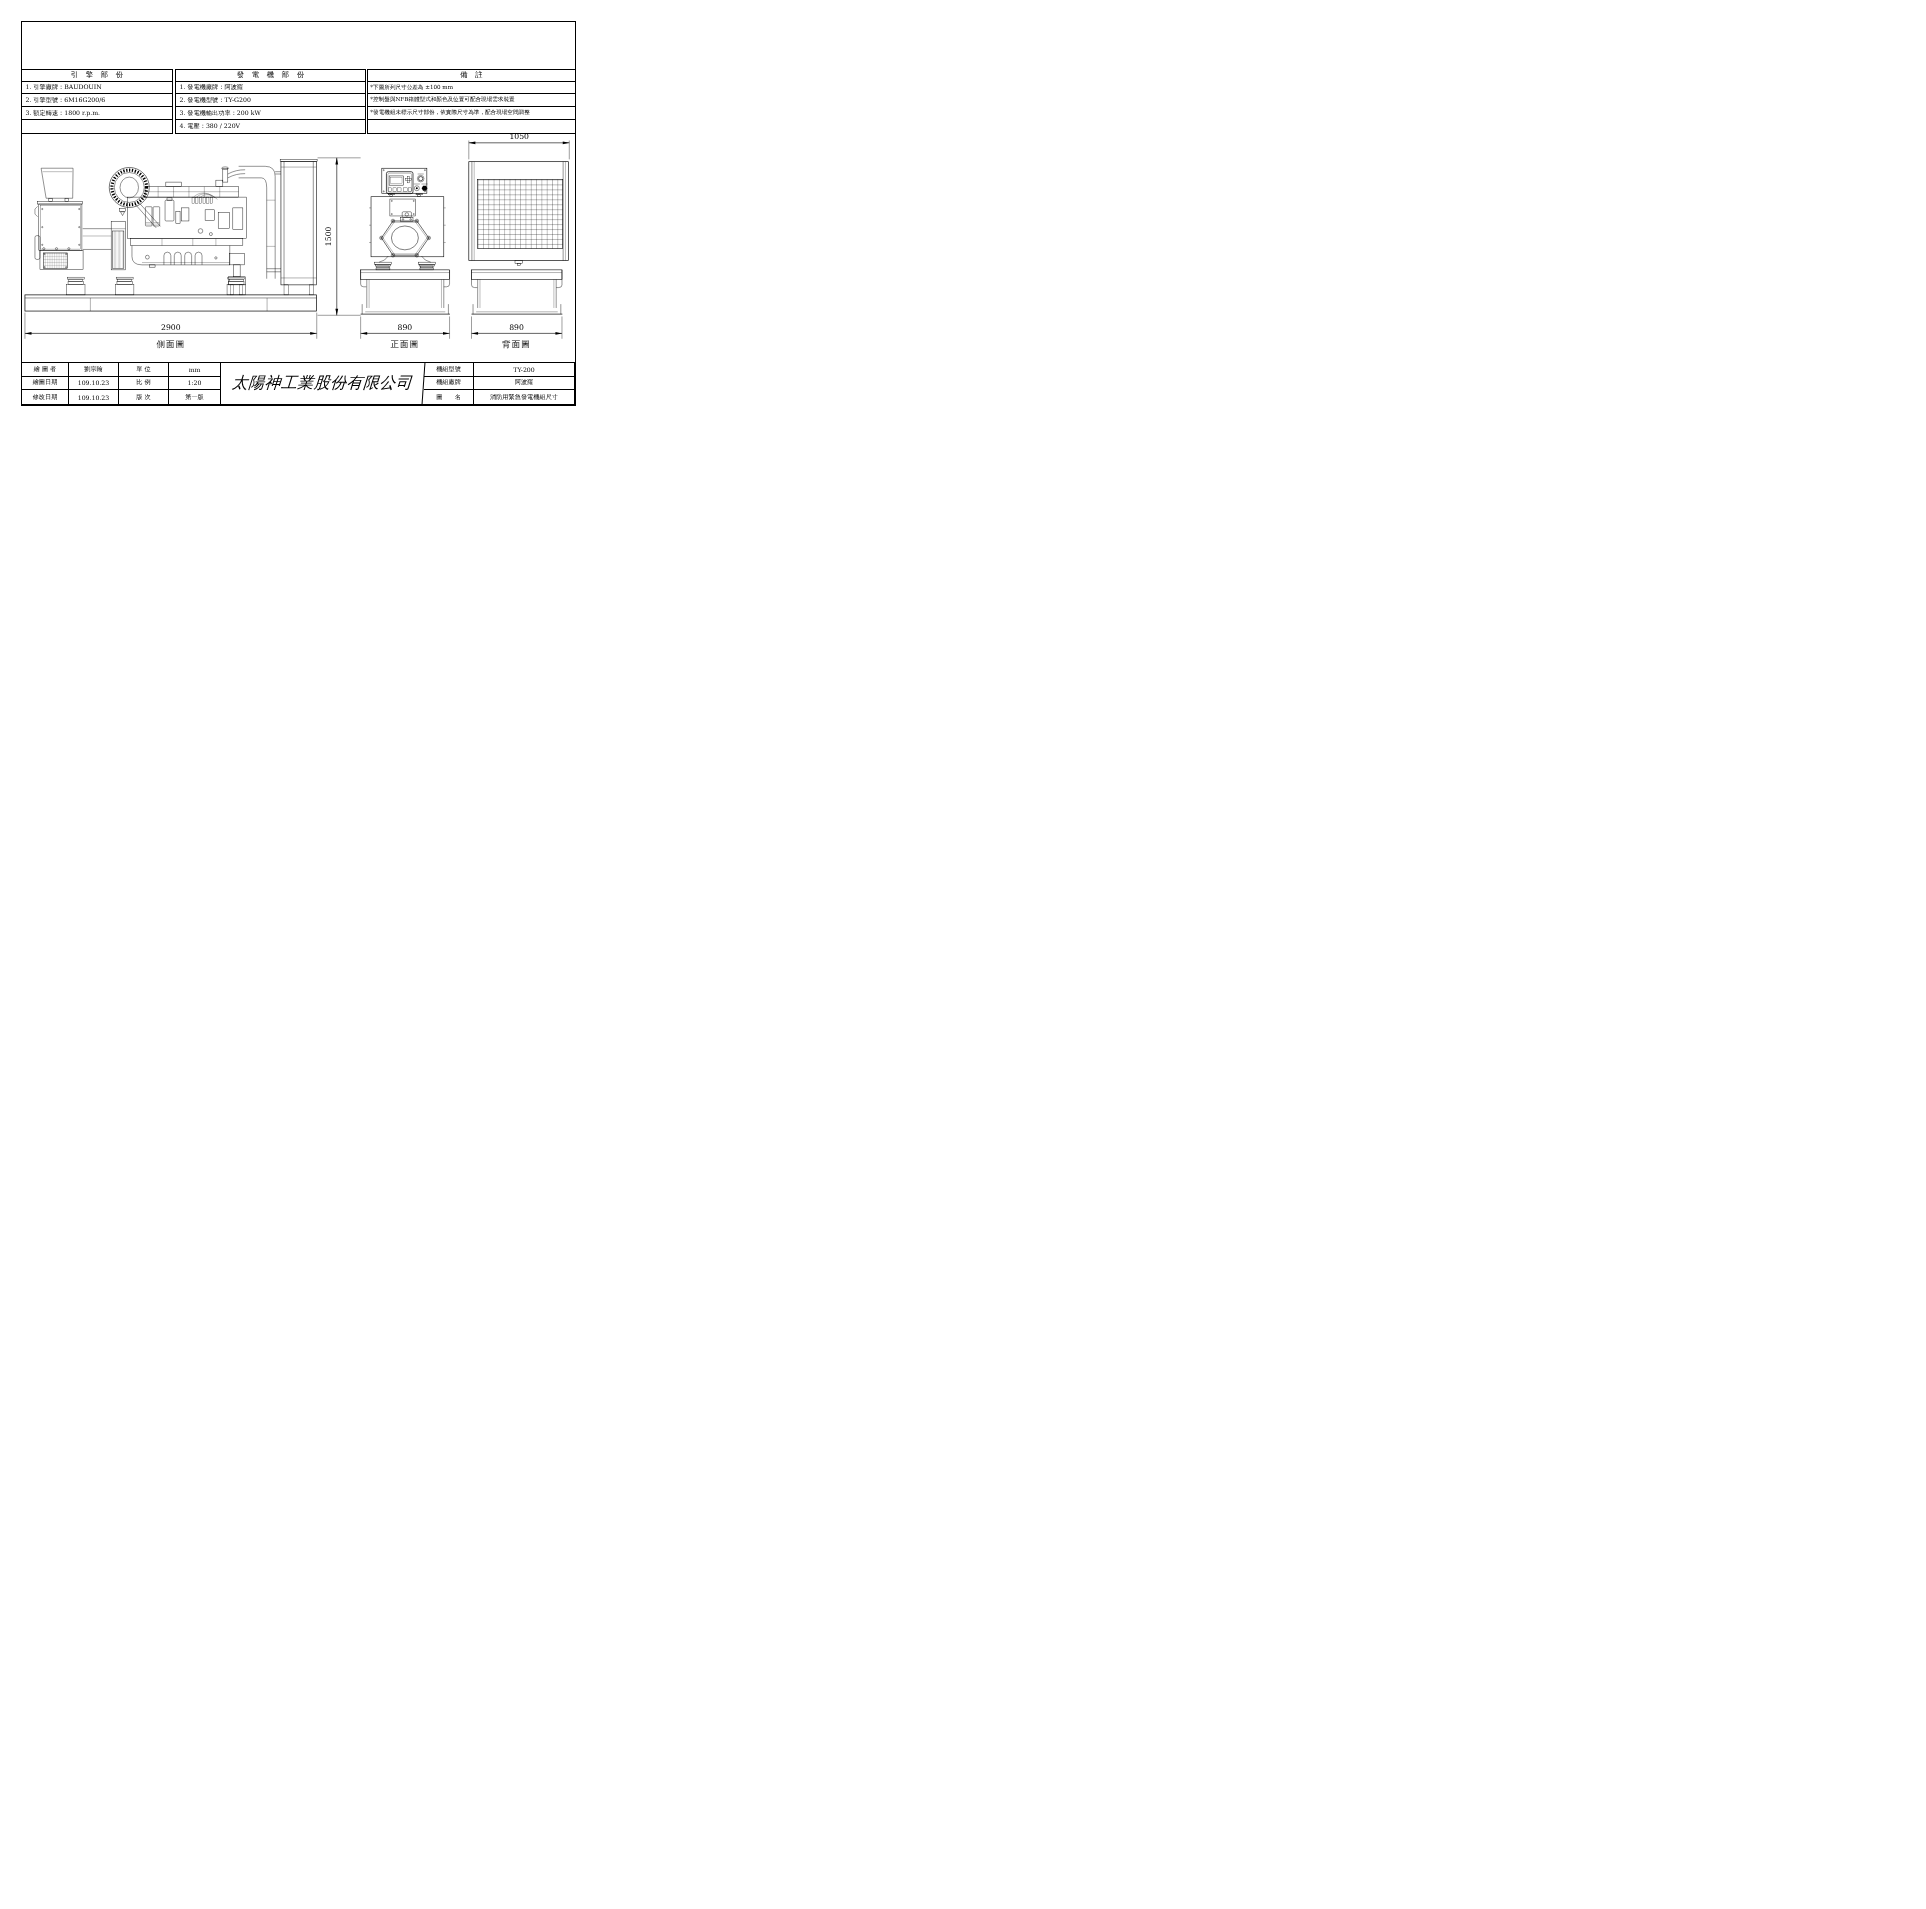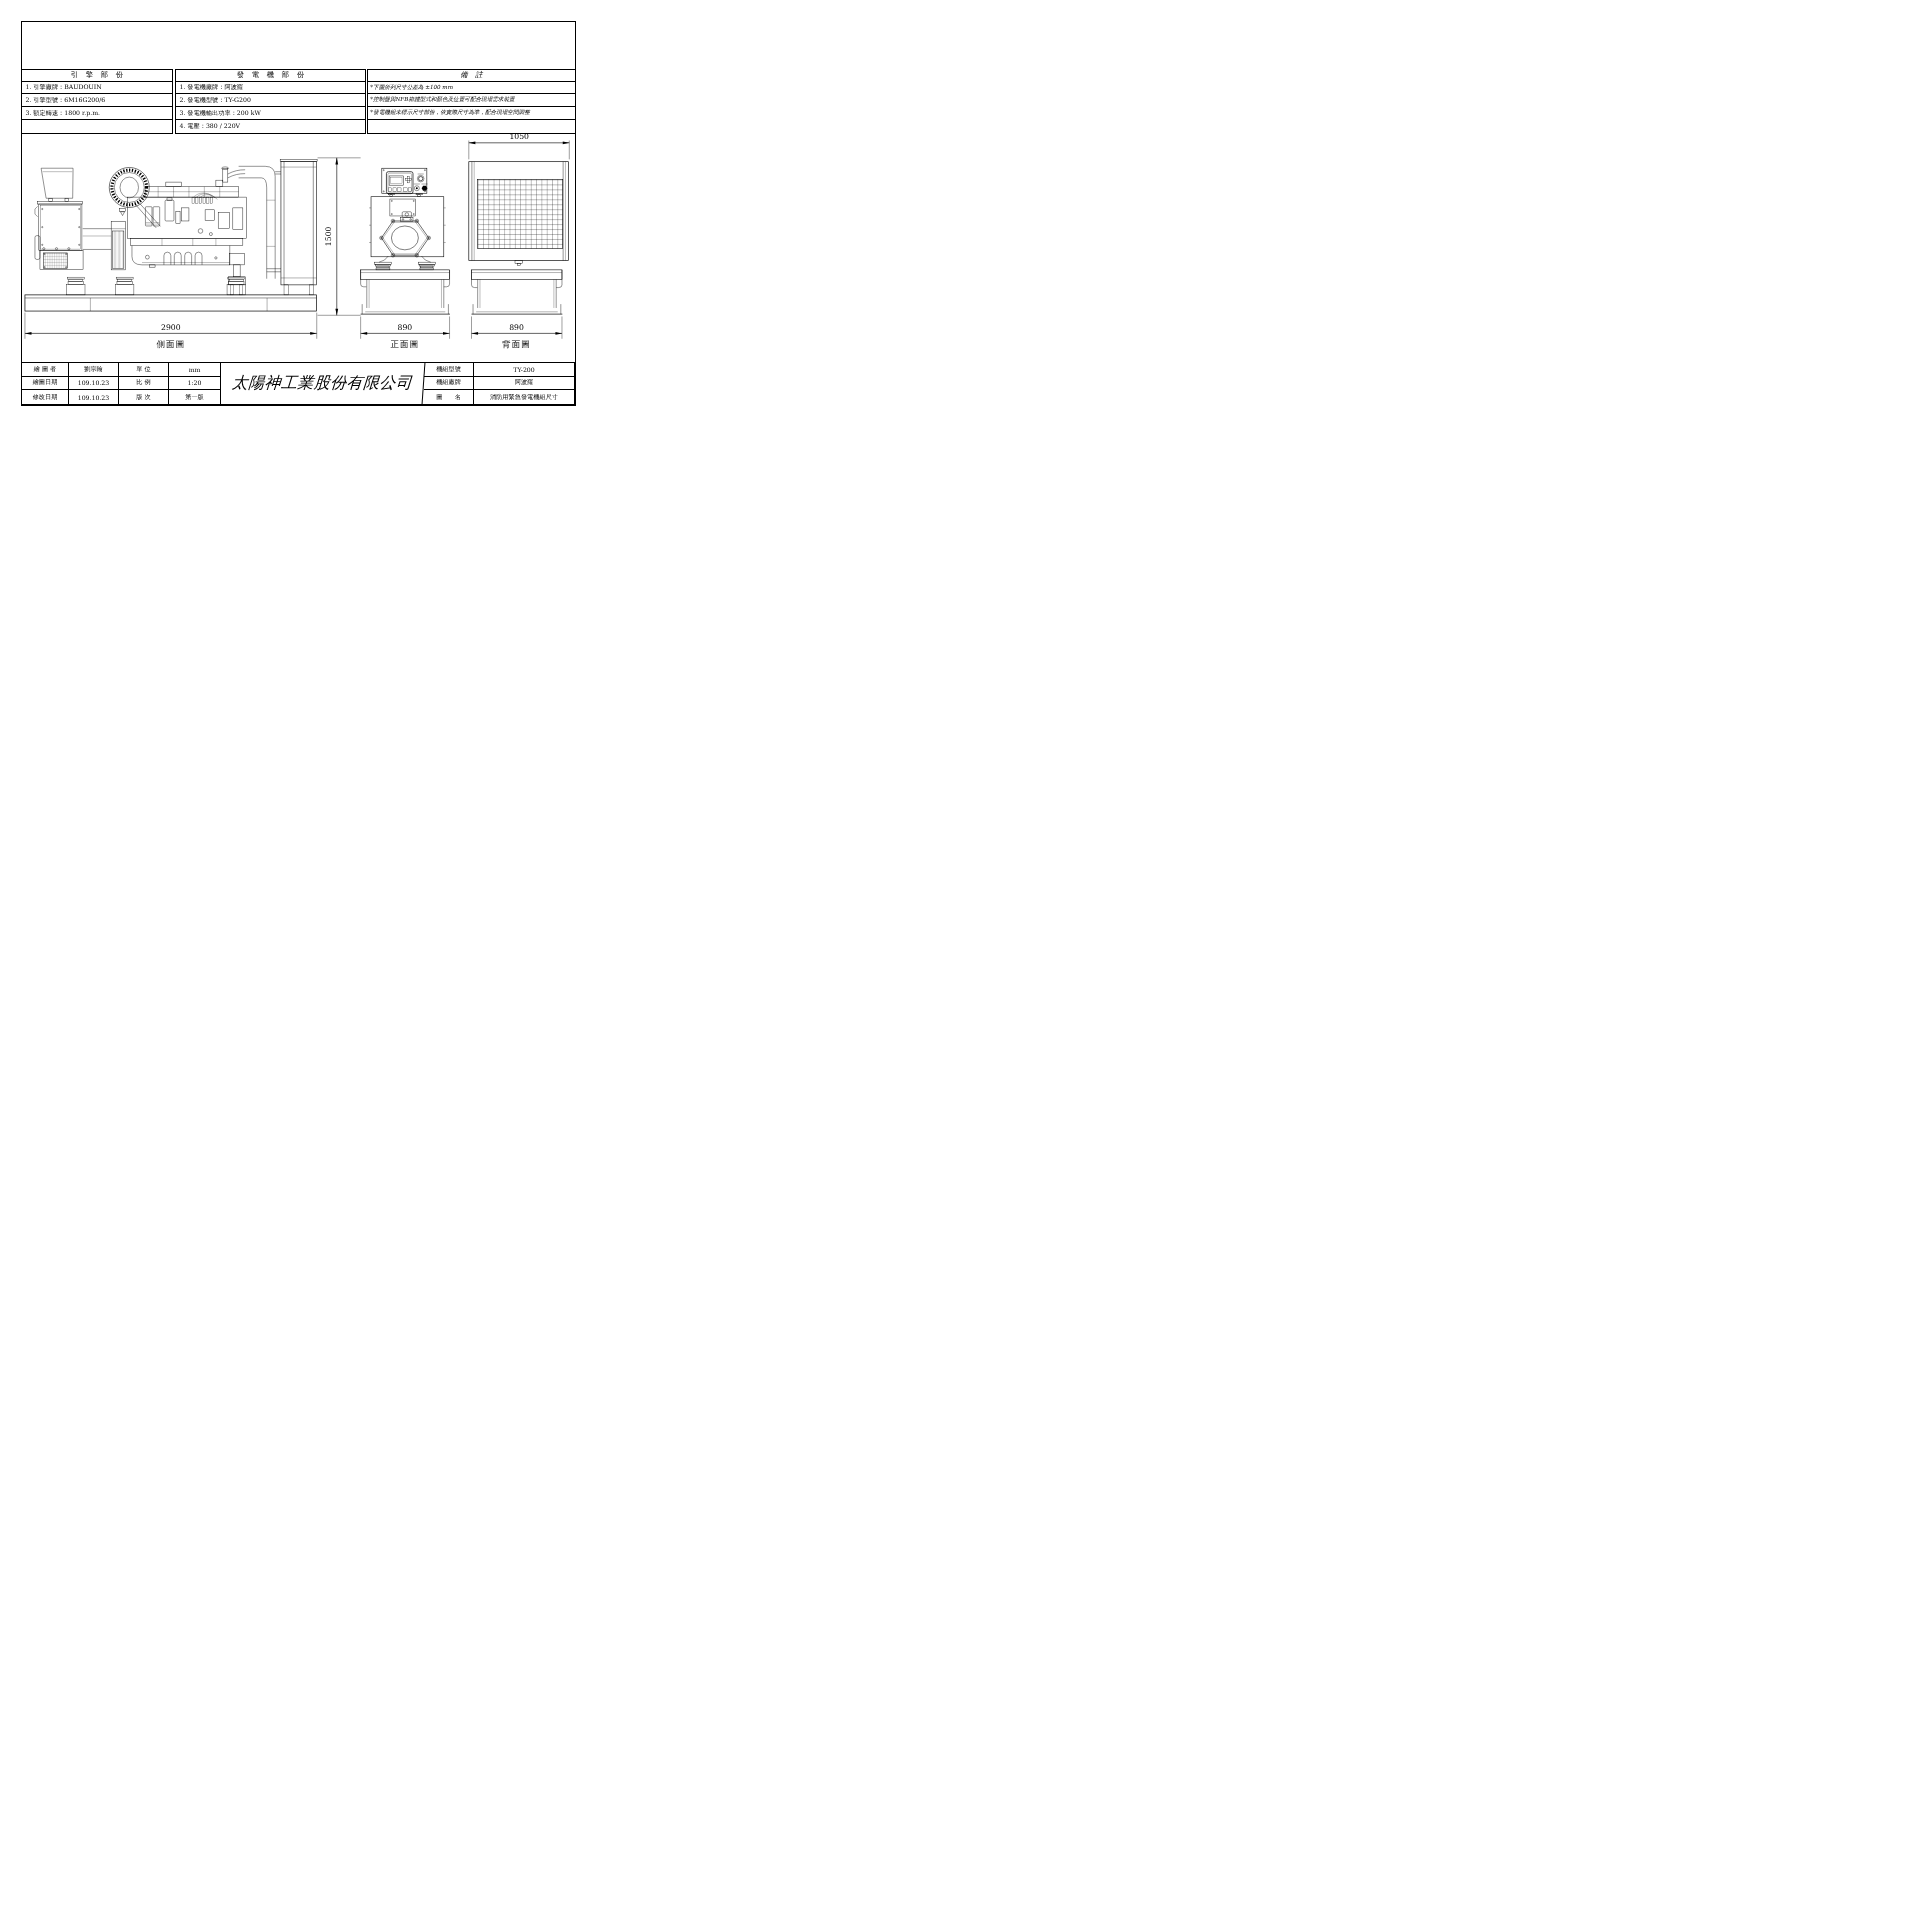--- a/index.html
+++ b/index.html
@@ -71,21 +71,21 @@
   </div>
 
   <div class="spec-table" style="left:175px; width:191px;text-align:right;">
     <div class="spec-hdr">發 電 機 部 份</div>
     <div class="spec-row">1. 發電機廠牌：阿波羅</div>
     <div class="spec-row">2. 發電機型號：TY-G200</div>
     <div class="spec-row">3. 發電機輸出功率：200 kW</div>
     <div class="spec-row">4. 電壓：380 / 220V</div>
   </div>
 
-  <div class="spec-table notes" style="left:367px; width:209px;font-style:italic;">
+  <div class="spec-table notes" style="left:367px; width:209px;">
     <div class="spec-hdr">備 註</div>
     <div class="spec-row">*下圖所列尺寸公差為 ±100 mm</div>
     <div class="spec-row">*控制盤與NFB箱體型式和顏色及位置可配合現場需求裝置</div>
     <div class="spec-row">*發電機組未標示尺寸部份，依實際尺寸為準，配合現場空間調整</div>
     <div class="spec-row"></div>
   </div>
 
   <svg class="art" viewBox="0 0 1544 1091">
     <defs>
       <pattern id="pgrid" width="13.8" height="12.9" patternUnits="userSpaceOnUse" x="1240" y="466">

